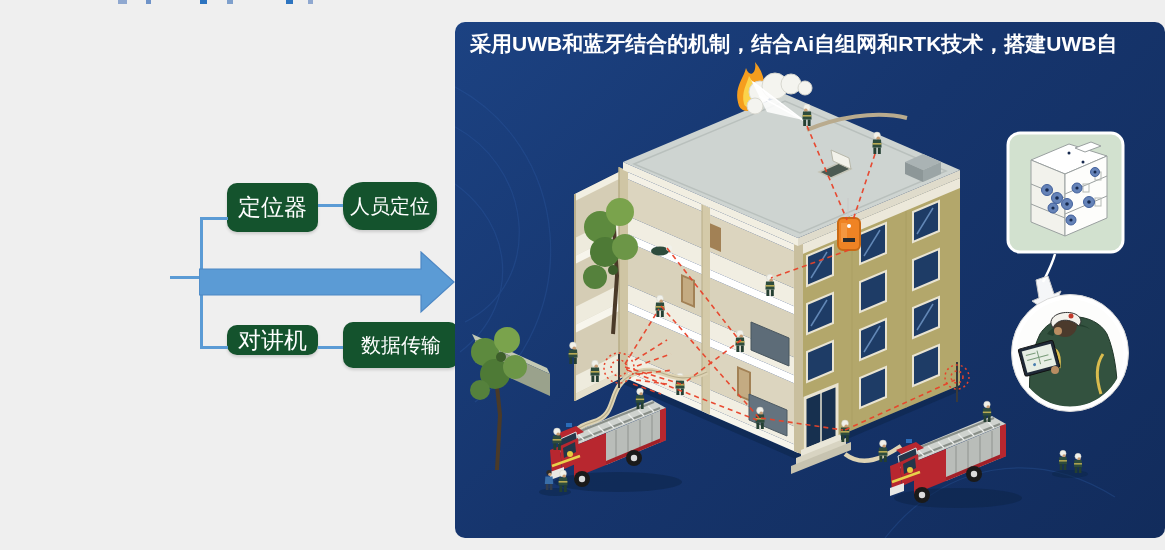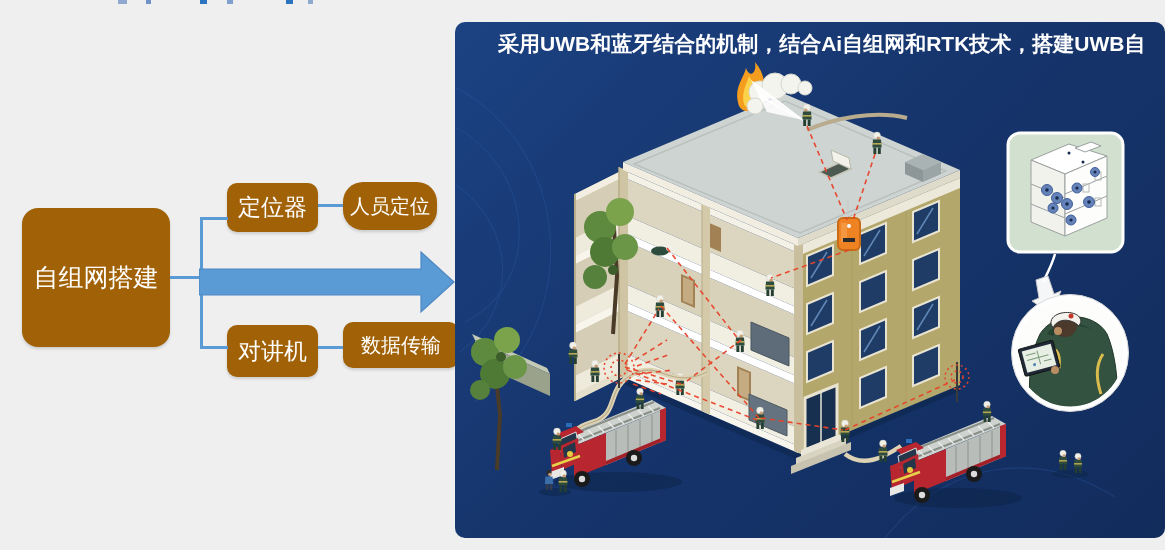--- a/index.html
+++ b/index.html
@@ -5,52 +5,49 @@
 <style>
   html,body{margin:0;padding:0;}
   body{width:1165px;height:550px;background:#efefef;font-family:"Liberation Sans","DejaVu Sans",sans-serif;}
   #stage{position:relative;width:1165px;height:550px;background:#efefef;overflow:hidden;}
 
   
   .frag{position:absolute;top:0;height:4px;}
 
   
   .fc-box{position:absolute;display:flex;align-items:center;justify-content:center;
-          color:#fff;background:#a16207;box-shadow:0 2px 3px rgba(0,0,0,.15);}
+          color:#fff;background:#14532d;box-shadow:0 2px 3px rgba(0,0,0,.15);}
   .fc-root{left:22px;top:208px;width:148px;height:139px;border-radius:16px;font-size:25px;}
   .fc-b1{left:227px;top:183px;width:91px;height:49px;border-radius:10px;font-size:23px;}
   .fc-r1{left:343px;top:182px;width:94px;height:48px;border-radius:20px;font-size:20px;}
-  .fc-b2{left:227px;top:325px;width:91px;height:52px;border-radius:10px;font-size:23px;}
+  .fc-b2{left:227px;top:325px;width:91px;height:30px;border-radius:10px;font-size:23px;}
   .fc-r2{left:343px;top:322px;width:116px;height:46px;border-radius:10px;font-size:20px;}
   .fc-line{position:absolute;background:#5b9bd5;}
   #fc-arrow{position:absolute;left:199px;top:251px;}
 
   
   #panel{position:absolute;left:455px;top:22px;width:710px;height:516px;border-radius:10px;
          overflow:hidden;background:linear-gradient(135deg,#1c4282 0%,#16356d 45%,#122c5c 100%);}
   #panel svg.scene{position:absolute;left:0;top:0;}
   #caption{position:absolute;left:15px;top:8px;right:8px;z-index:2;color:#ffffff;
            font-weight:700;font-size:21px;line-height:27px;letter-spacing:0;}
-  #caption div{white-space:nowrap;margin-left:28px;}
+  #caption div{white-space:nowrap;}
 </style>
 </head>
 <body>
 
 <div id="stage">
 
   <div class="frag" style="left:118px;width:9px;background:#8fa8d0;"></div>
   <div class="frag" style="left:146px;width:5px;background:#6f93c8;"></div>
   <div class="frag" style="left:200px;width:7px;background:#2d74c0;"></div>
   <div class="frag" style="left:227px;width:6px;background:#7fa0cc;"></div>
   <div class="frag" style="left:286px;width:7px;background:#2d74c0;"></div>
   <div class="frag" style="left:308px;width:5px;background:#8fa8d0;"></div>
 
-  <div class="fc-box fc-root">
-    <span>自组网搭建</span>
-  </div>
   <div class="fc-box fc-b1">
     <span>定位器</span>
   </div>
   <div class="fc-box fc-r1">
     <span>人员定位</span>
   </div>
   <div class="fc-box fc-b2">
     <span>对讲机</span>
   </div>
   <div class="fc-box fc-r2">

